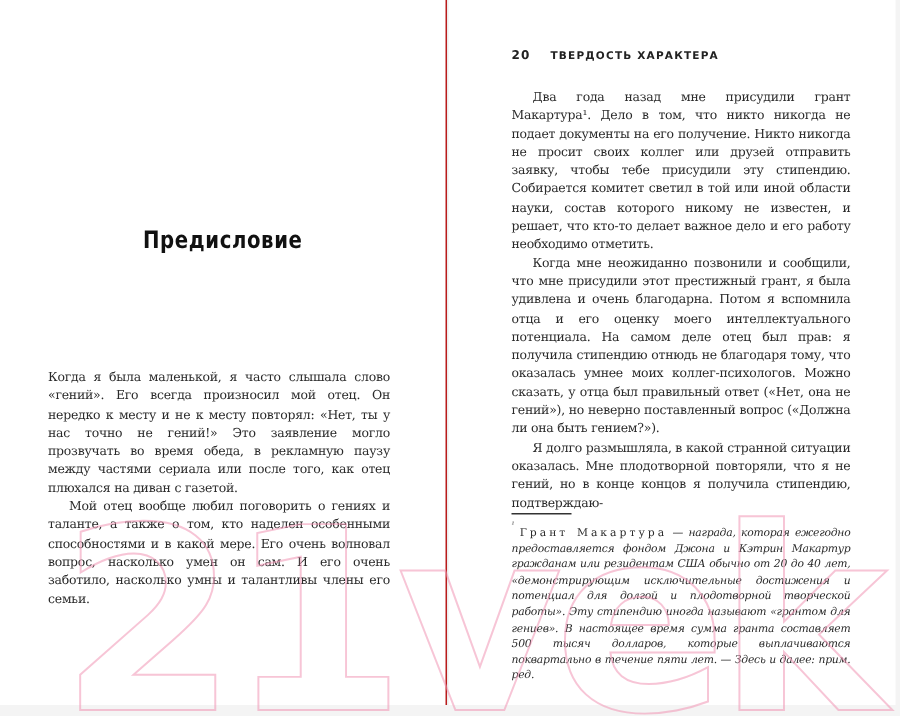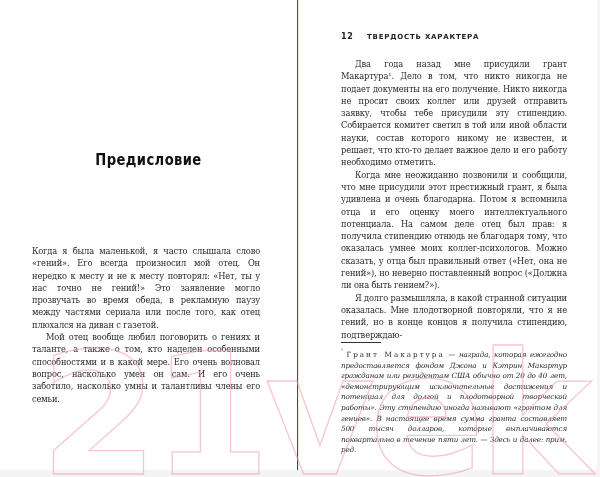--- a/index.html
+++ b/index.html
@@ -35,21 +35,21 @@
 <div class="page left">
   <div class="chapter-title">Предисловие</div>
   <div class="text">
     <p class="noindent">Когда я была маленькой, я часто слышала слово «гений». Его всегда произносил мой отец. Он нередко к месту и не к месту повторял: «Нет, ты у нас точно не гений!» Это заявление могло прозвучать во время обеда, в рекламную паузу между частями сериала или после того, как отец плюхался на диван с газетой.</p>
     <p>Мой отец вообще любил поговорить о гениях и таланте, а также о том, кто наделен особенными способностями и в какой мере. Его очень волновал вопрос, насколько умен он сам. И его очень заботило, насколько умны и талантливы члены его семьи.</p>
   </div>
 </div>
 
 <div class="page right">
   <div class="running-head">
-    <span class="num">12</span>
+    <span class="num">20</span>
     <span>ТВЕРДОСТЬ ХАРАКТЕРА</span>
   </div>
   <div class="text">
     <p>Два года назад мне присудили грант Макартура¹. Дело в том, что никто никогда не подает документы на его получение. Никто никогда не просит своих коллег или друзей отправить заявку, чтобы тебе присудили эту стипендию. Собирается комитет светил в той или иной области науки, состав которого никому не известен, и решает, что кто-то делает важное дело и его работу необходимо отметить.</p>
     <p>Когда мне неожиданно позвонили и сообщили, что мне присудили этот престижный грант, я была удивлена и очень благодарна. Потом я вспомнила отца и его оценку моего интеллектуального потенциала. На самом деле отец был прав: я получила стипендию отнюдь не благодаря тому, что оказалась умнее моих коллег-психологов. Можно сказать, у отца был правильный ответ («Нет, она не гений»), но неверно поставленный вопрос («Должна ли она быть гением?»).</p>
     <p>Я долго размышляла, в какой странной ситуации оказалась. Мне плодотворной повторяли, что я не гений, но в конце концов я получила стипендию, подтверждаю-</p>
   </div>
   <div class="fn-rule"></div>
   <div class="footnote">
     <sup>¹</sup>

